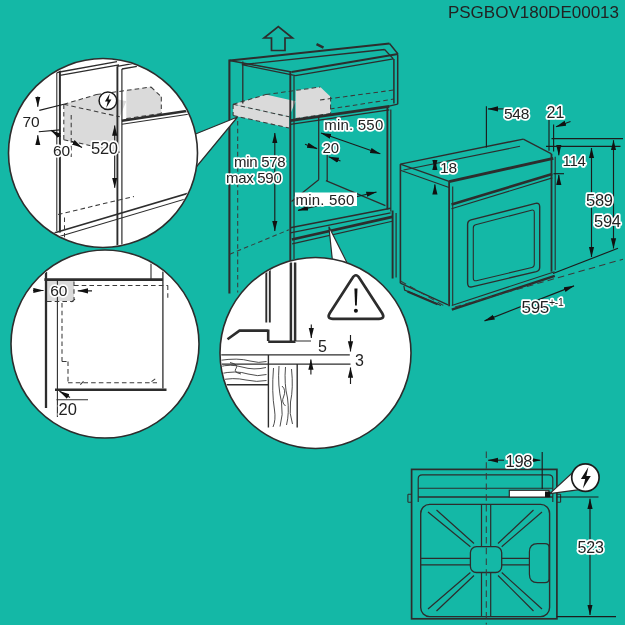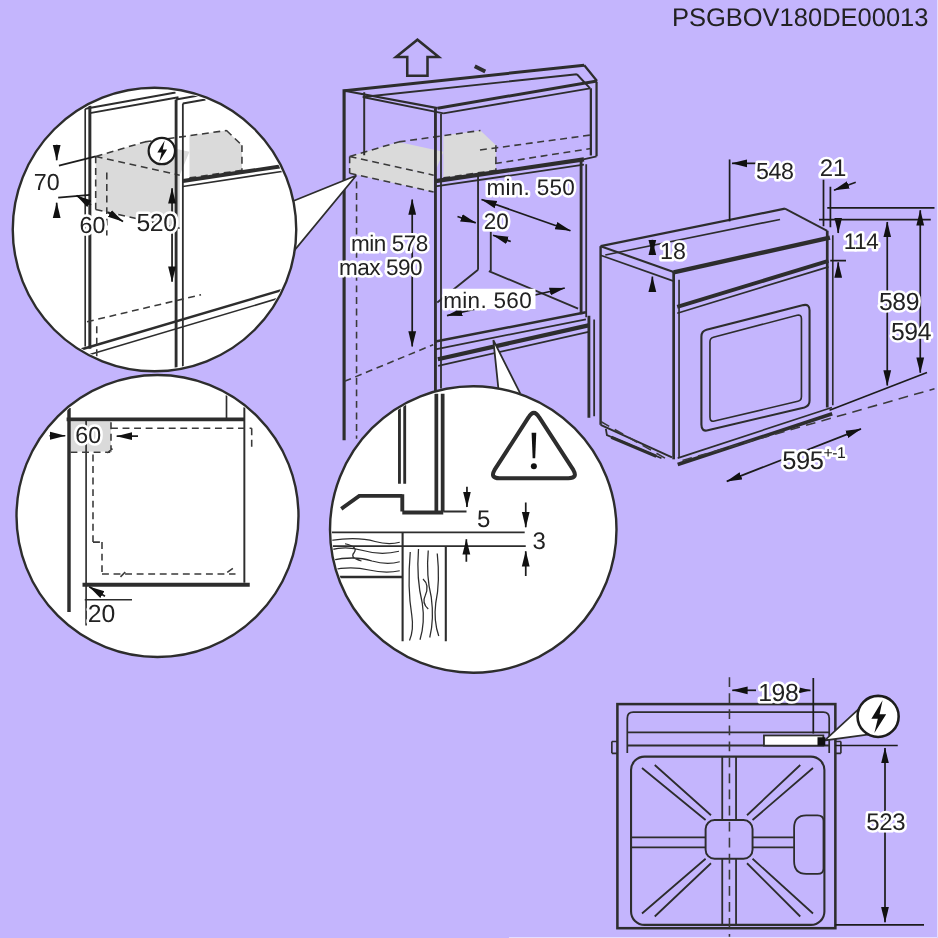--- a/index.html
+++ b/index.html
@@ -1,16 +1,16 @@
 <!DOCTYPE html>
 <html><head>
 <meta charset="utf-8">
 <style>
   html,body{margin:0;padding:0;background:#ffffff;}
-  .page{width:625px;height:625px;position:relative;background:#c4b5fd;overflow:hidden;}
+  .page{width:625px;height:625px;position:relative;background:#14b8a6;overflow:hidden;}
   svg{display:block;}
   text{font-family:"Liberation Sans","DejaVu Sans",sans-serif;fill:#222222;
        paint-order:stroke;stroke:#ffffff;stroke-width:3.4px;stroke-linejoin:round;}
   text.code{stroke-width:0;}
   .ln{stroke:#2d2d2d;fill:none;stroke-linecap:butt;}
   .dash{stroke:#3a3a3a;fill:none;stroke-width:1.05;stroke-dasharray:4.6 3.1;}
   .dash2{stroke:#3a3a3a;fill:none;stroke-width:1.05;stroke-dasharray:6.5 4.2;}
   .dim{stroke:#1c1c1c;fill:none;stroke-width:1.15;}
   .shade{fill:#dadada;}
   .wh{fill:#ffffff;}

